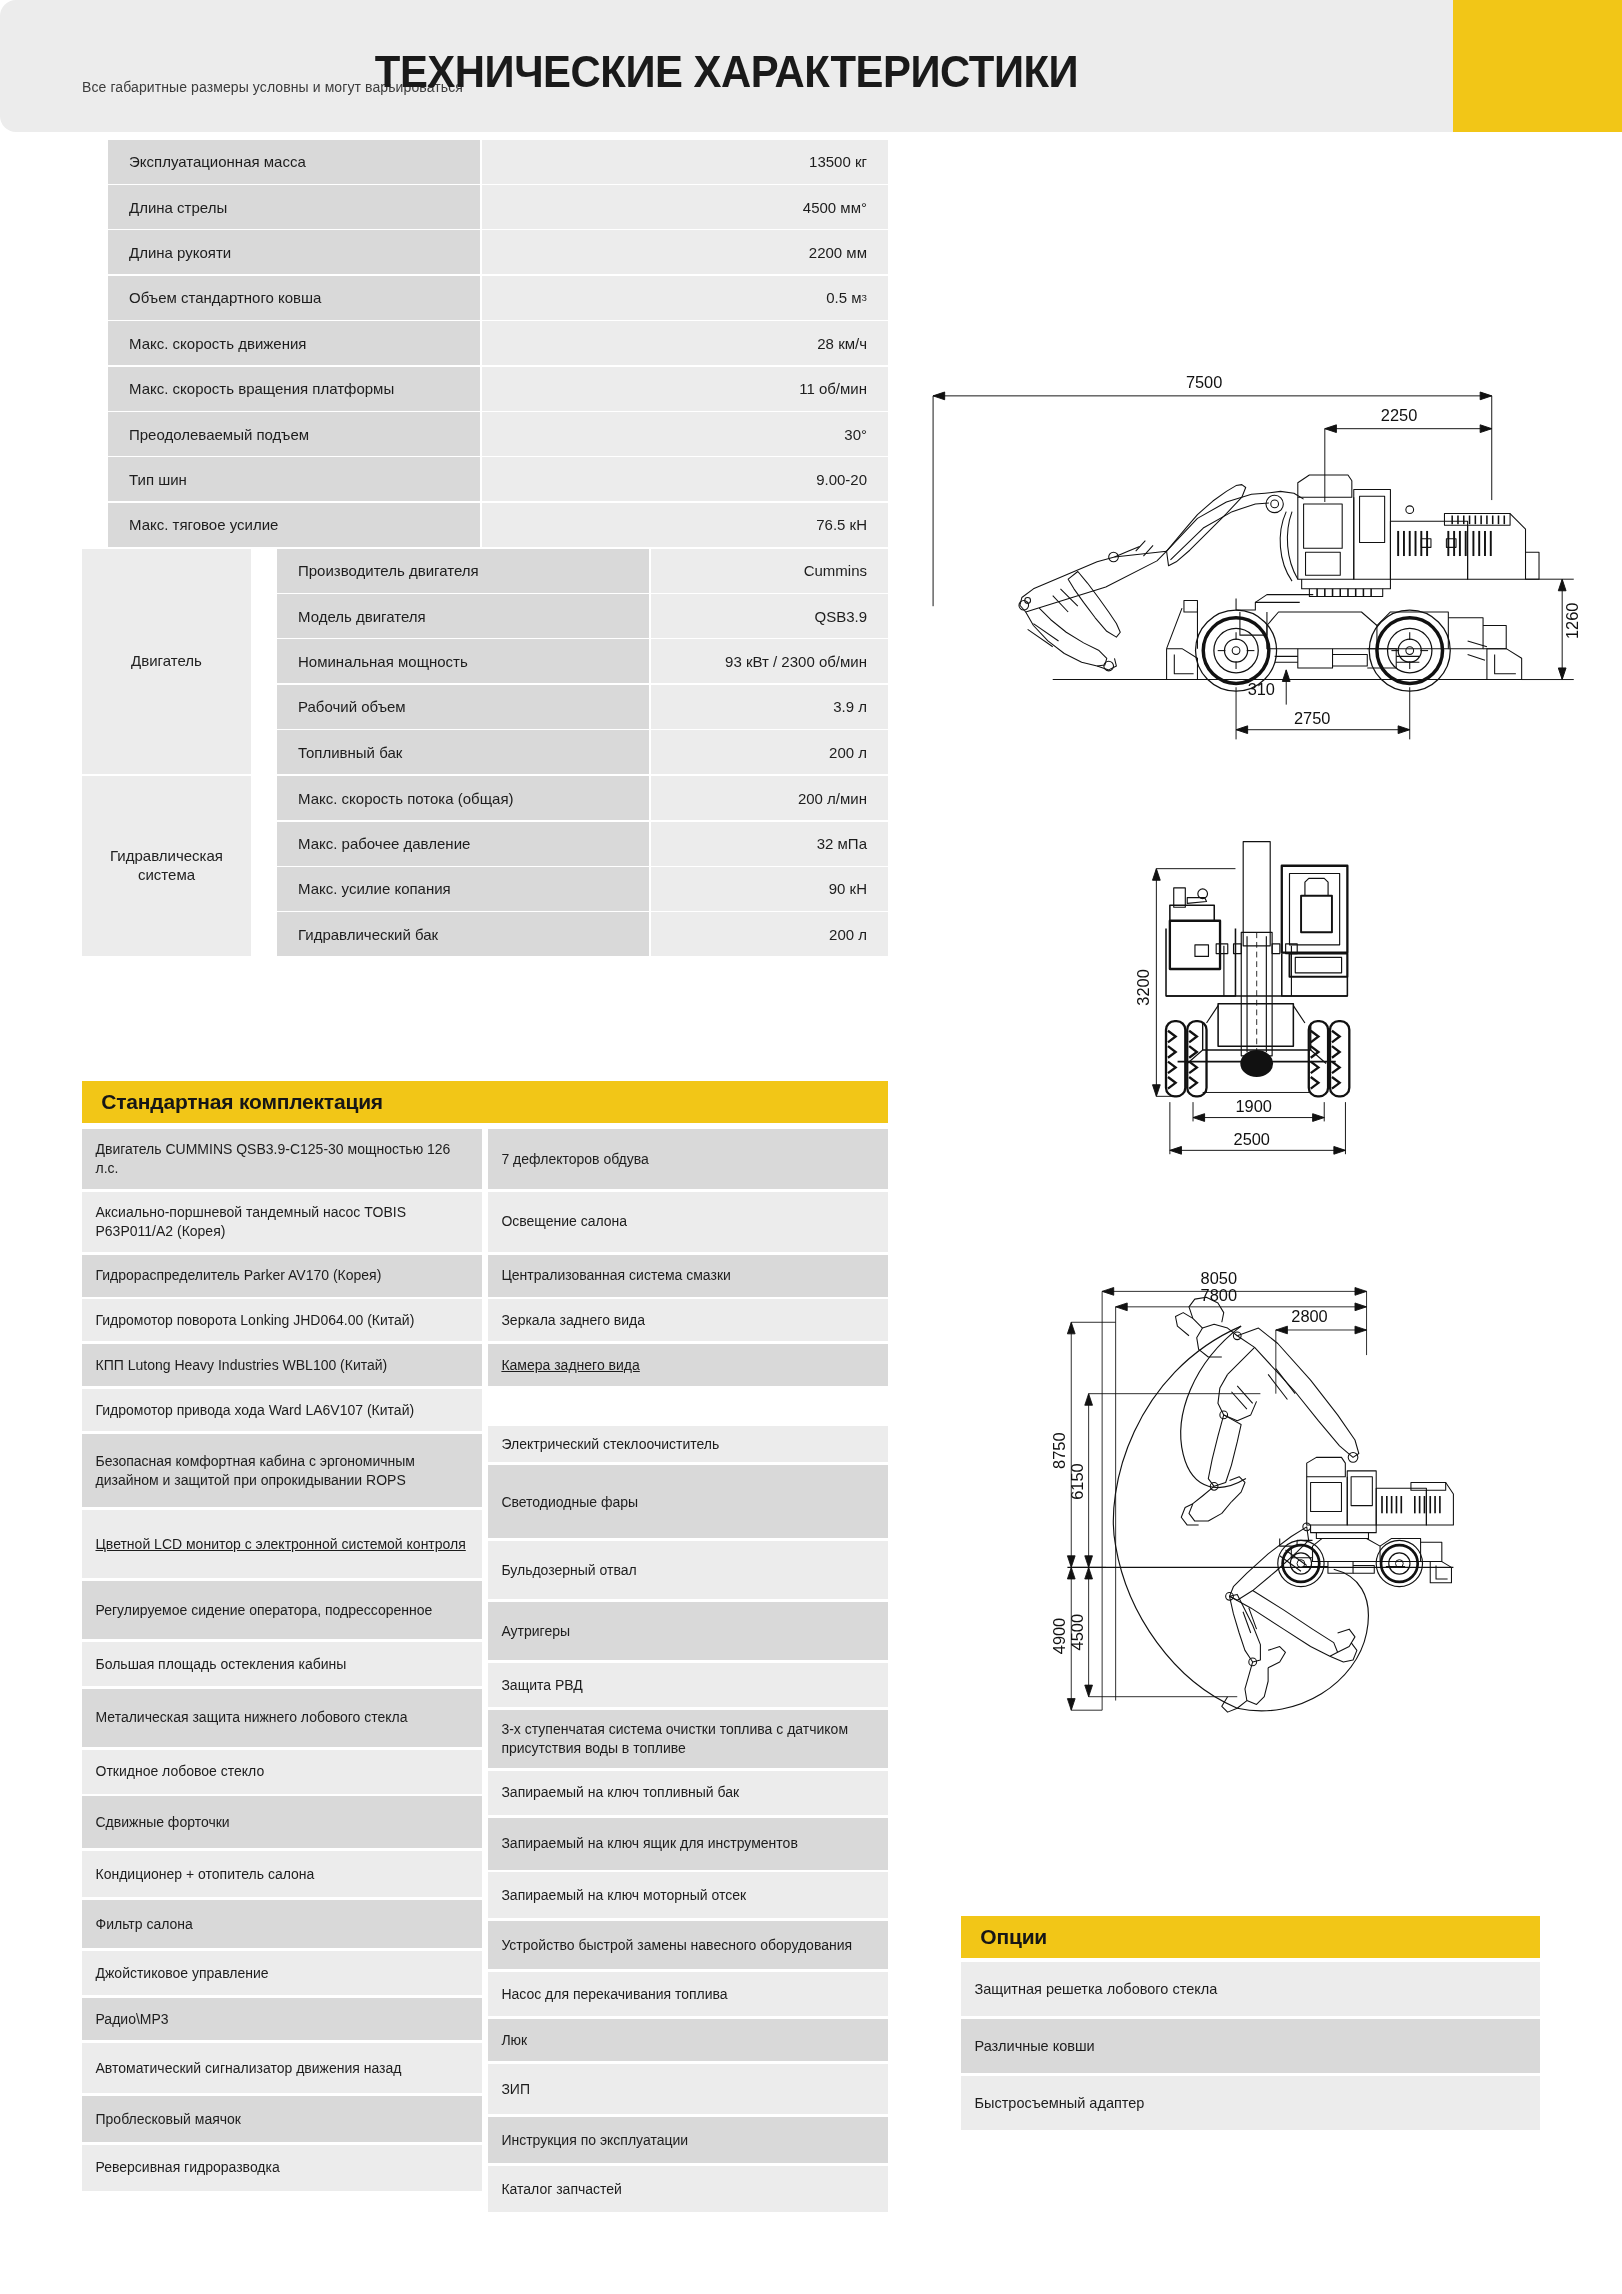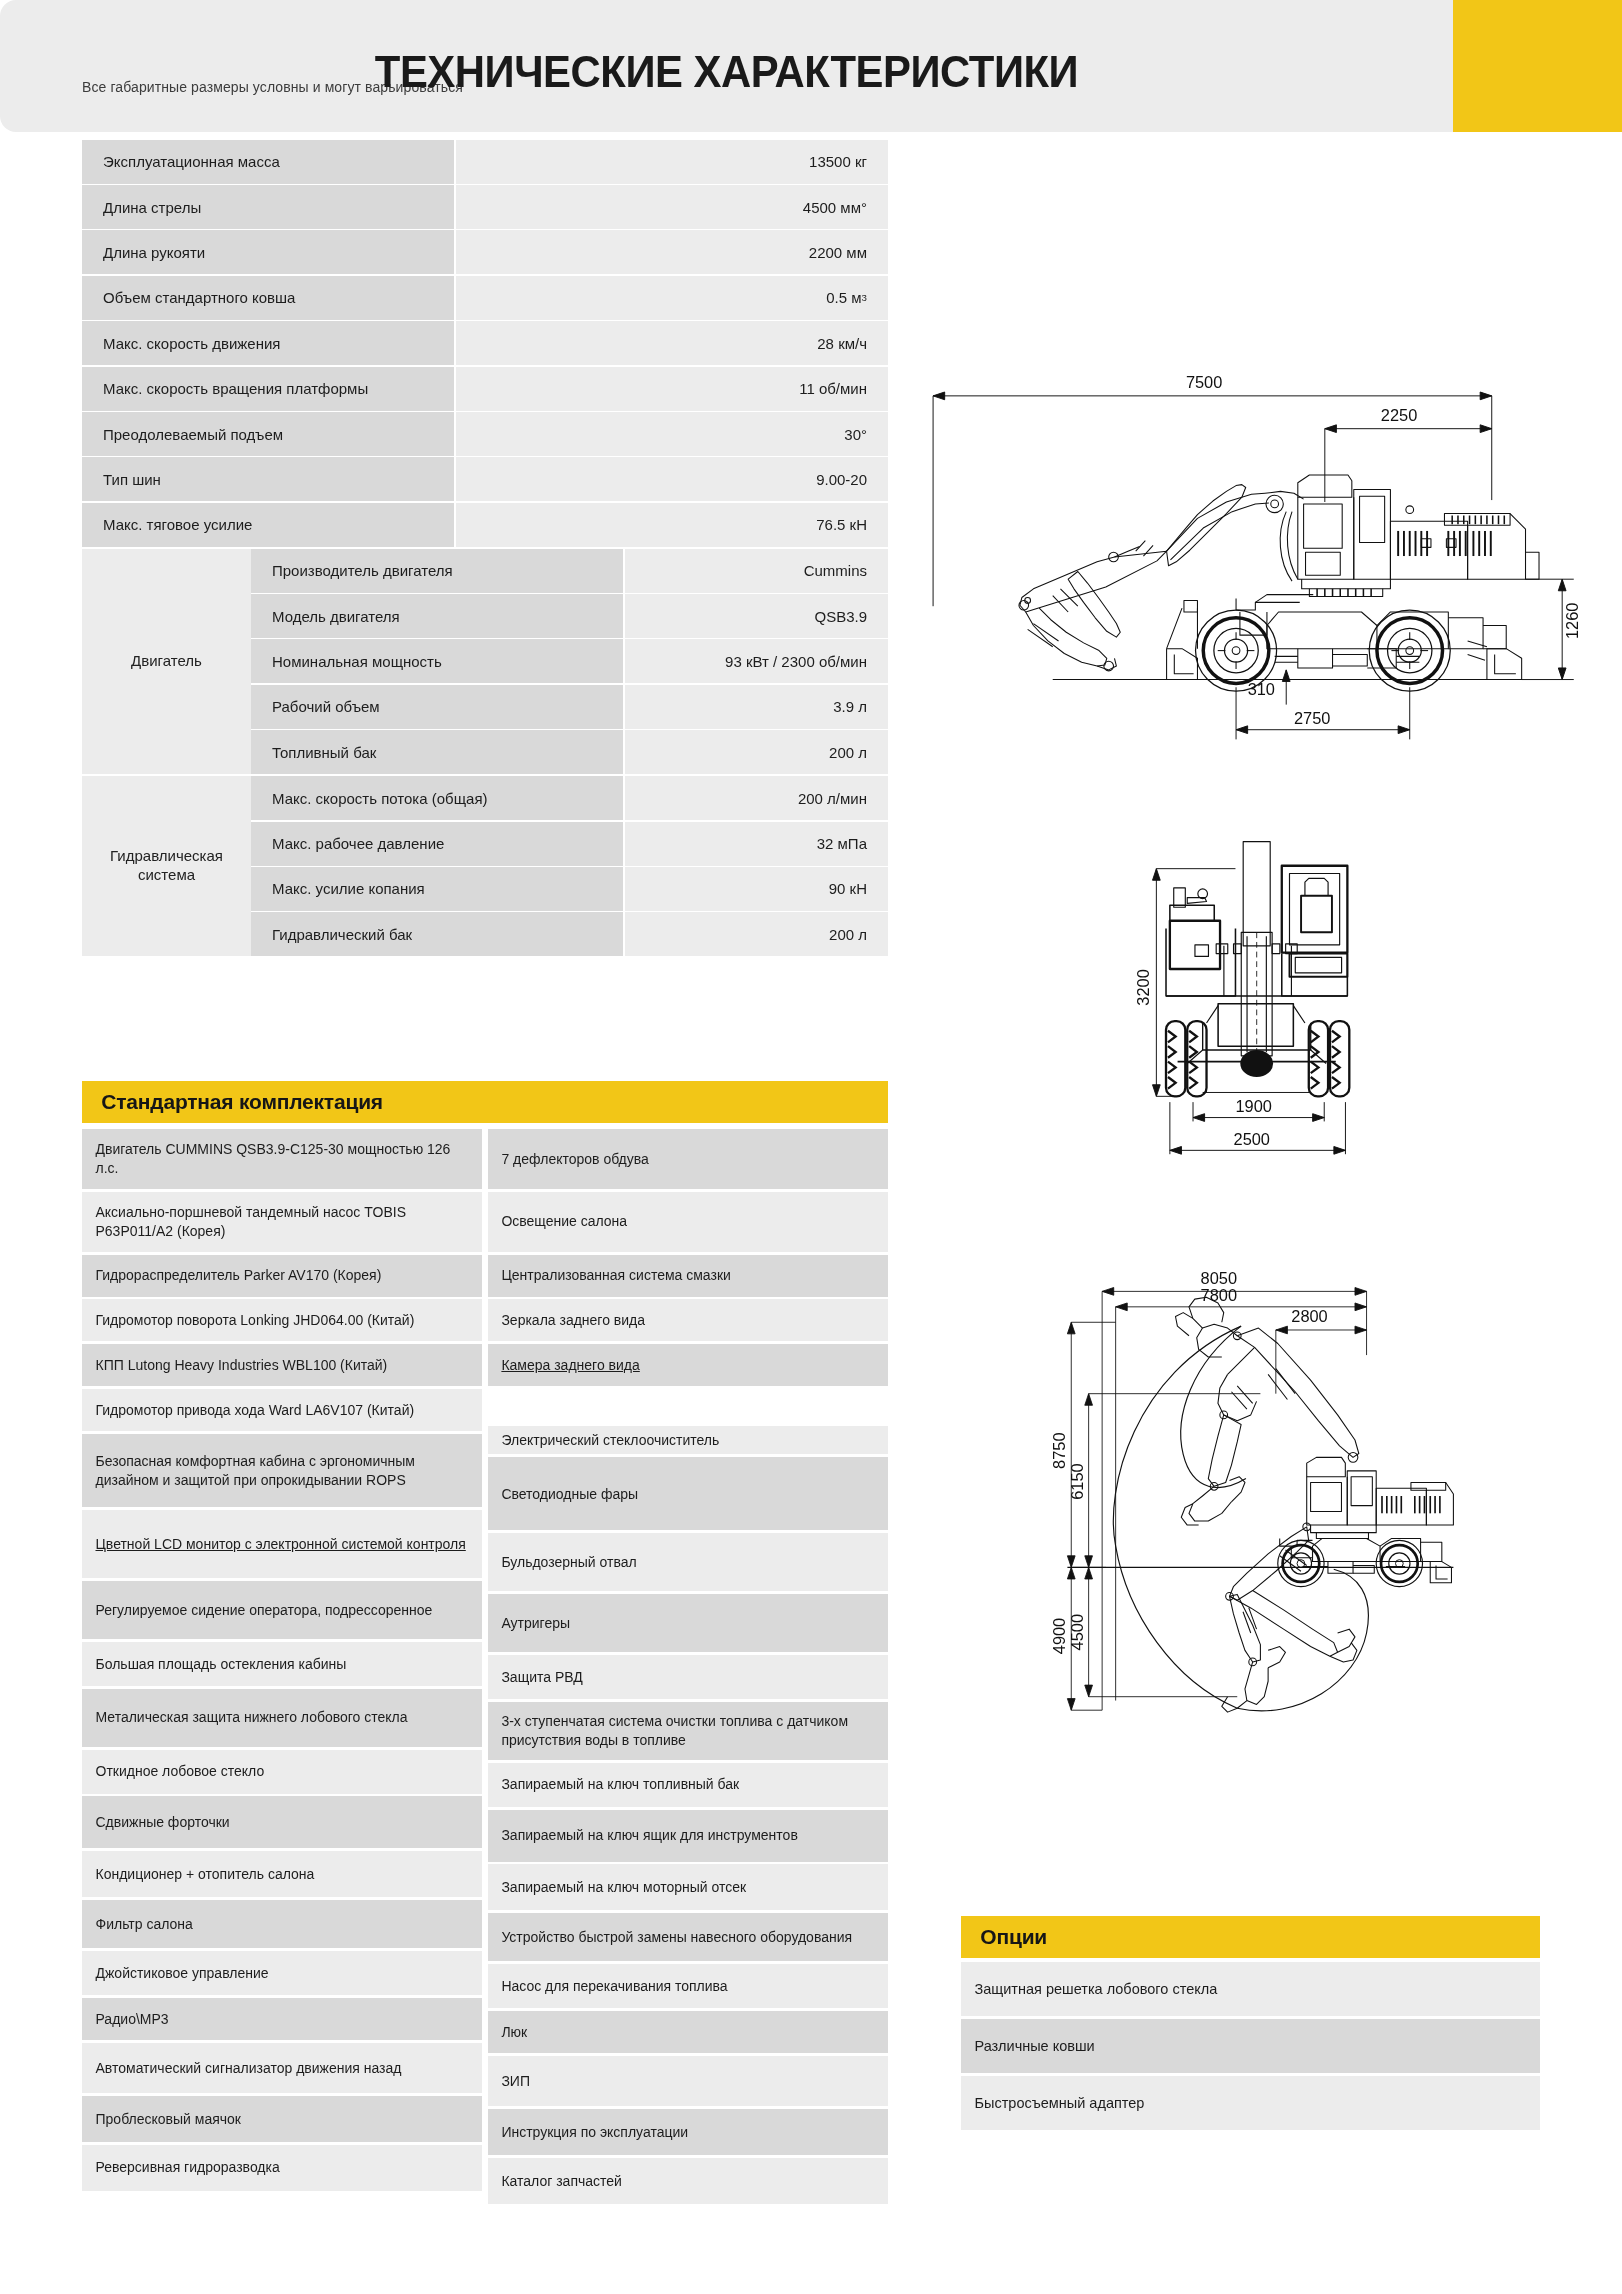--- a/index.html
+++ b/index.html
@@ -88,20 +88,21 @@
   .spec-name {
     width: 372px;
     flex: 0 0 372px;
     background: #d9d9d9;
     display: flex;
     align-items: center;
     padding-left: 21px;
     font-size: 15px;
     color: #1d1d1d;
     margin-right: 1.9px;
+    margin-left: 26px;
   }
   .spec-val {
     flex: 1 1 auto;
     background: #ececec;
     display: flex;
     align-items: center;
     justify-content: flex-end;
     padding-right: 21px;
     font-size: 15px;
     color: #1d1d1d;
@@ -300,21 +301,21 @@
           <div class="std-item" style="height: 50px;">Автоматический сигнализатор движения назад</div>
           <div class="std-item alt" style="height: 46px;">Проблесковый маячок</div>
           <div class="std-item" style="height: 46px;">Реверсивная гидроразводка</div>
         </div>
       <div class="std-col right" id="std-right">
           <div class="std-item alt" style="height: 60px;">7 дефлекторов обдува</div>
           <div class="std-item" style="height: 60px;">Освещение салона</div>
           <div class="std-item alt" style="height: 42px;">Централизованная система смазки</div>
           <div class="std-item" style="height: 42px;">Зеркала заднего вида</div>
           <div class="std-item alt" style="height: 42px; text-decoration: underline;">Камера заднего вида</div>
-          <div class="std-item" style="height: 28px; margin-top: 40px;">Электрический стеклоочиститель</div>
+          <div class="std-item" style="height: 36px; margin-top: 40px;">Электрический стеклоочиститель</div>
           <div class="std-item alt" style="height: 73px;">Светодиодные фары</div>
           <div class="std-item" style="height: 58px;">Бульдозерный отвал</div>
           <div class="std-item alt" style="height: 58px;">Аутригеры</div>
           <div class="std-item" style="height: 44px;">Защита РВД</div>
           <div class="std-item alt" style="height: 58px;">3-х ступенчатая система очистки топлива с датчиком присутствия воды в топливе</div>
           <div class="std-item" style="height: 44px;">Запираемый на ключ топливный бак</div>
           <div class="std-item alt" style="height: 52px;">Запираемый на ключ ящик для инструментов</div>
           <div class="std-item" style="height: 46px;">Запираемый на ключ моторный отсек</div>
           <div class="std-item alt" style="height: 48px;">Устройство быстрой замены навесного оборудования</div>
           <div class="std-item" style="height: 44px;">Насос для перекачивания топлива</div>

